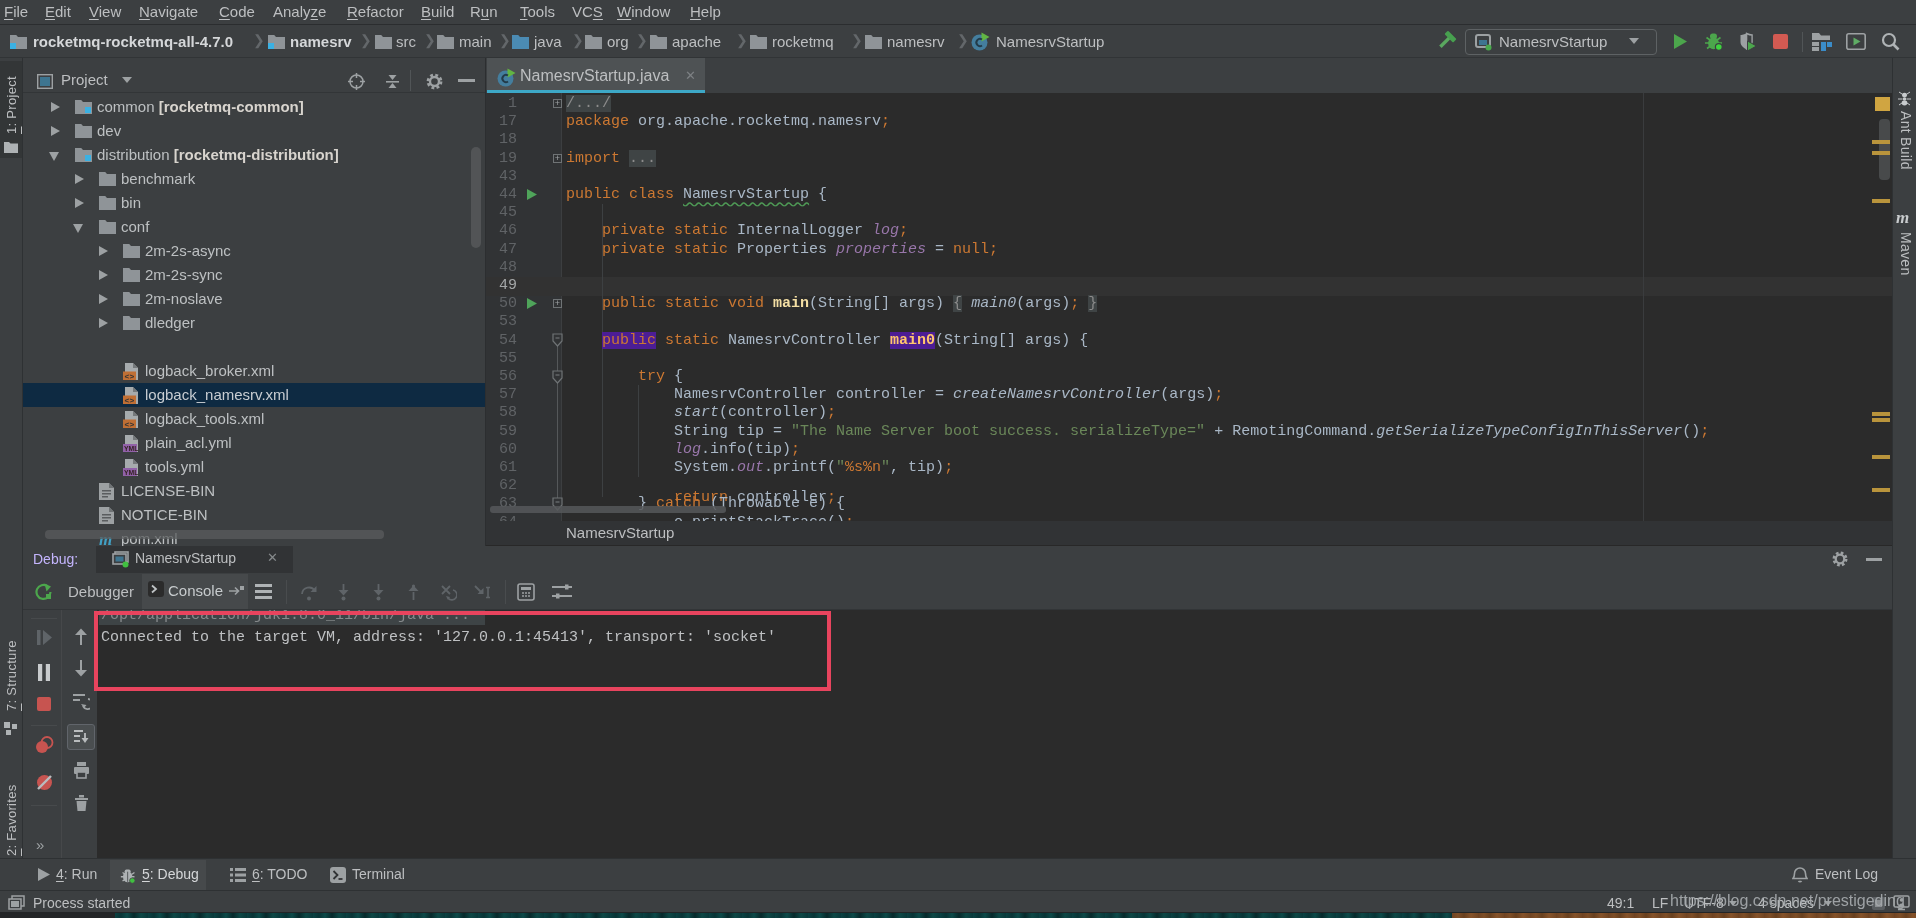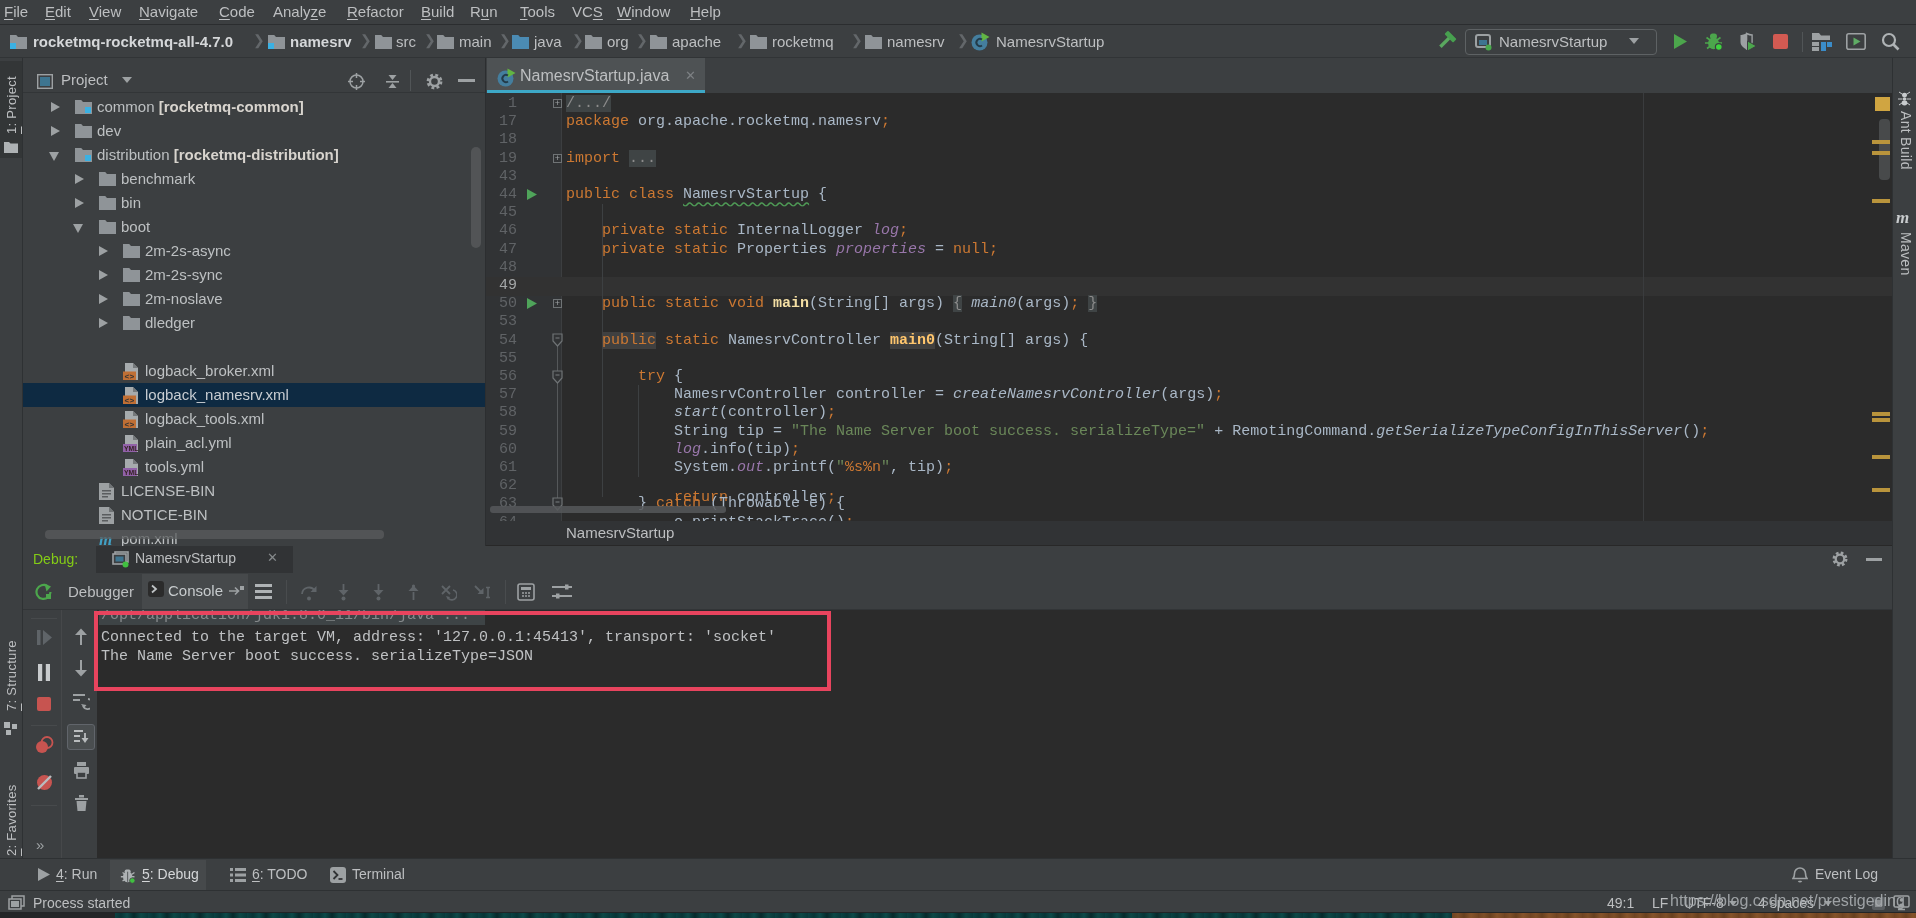--- a/index.html
+++ b/index.html
@@ -34,21 +34,21 @@
 .ln{position:absolute;left:0;width:31px;text-align:right;color:#606366;font-size:15px;font-family:"Liberation Mono",monospace;line-height:18.2px;}
 .cl{position:absolute;left:80px;white-space:pre;font-size:15px;font-family:"Liberation Mono",monospace;line-height:18.2px;color:#a9b7c6;}
 .kw{color:#cc7832;}
 .str{color:#6a8759;}
 .esc{color:#cc7832;}
 .fld{color:#9876aa;font-style:italic;}
 .it{font-style:italic;}
 .decl{color:#ffc66d;font-weight:bold;}
 .fold{background:#3f4445;color:#8c8c8c;}
 .hlid{background:#4e4a33;}
-.hlol{background:#404040;}
+.hlol{background:#4c1d95;}
 
 #debug{position:absolute;left:23px;top:546px;width:1869px;height:312px;background:#3c3f41;}
 
 #bottombar{position:absolute;left:0;top:858px;width:1916px;height:32px;background:#3c3f41;border-top:1px solid #2e3133;color:#bdbfc1;font-size:14px;}
 #statusbar{position:absolute;left:0;top:890px;width:1916px;height:28px;background:#3c3f41;border-top:1px solid #2e3133;color:#bdbfc1;font-size:14px;}
 .sep{background:#515557;}
 .icon{position:absolute;}
 </style></head>
 <body>
 <div id="menubar">
@@ -258,21 +258,21 @@
         <svg class="ticon" style="left:76px" width="17" height="15" viewBox="0 0 17 15">
           <path fill="#8f9498" d="M0 1h6.2l1.8 2h9v12H0z"></path>
         </svg>
         <span class="lbl" style="left:98px">bin</span>
       </div>
 <div class="trow" style="top:122px">
         <span class="tchev chD" style="left:50px"></span>
         <svg class="ticon" style="left:76px" width="17" height="15" viewBox="0 0 17 15">
           <path fill="#8f9498" d="M0 1h6.2l1.8 2h9v12H0z"></path>
         </svg>
-        <span class="lbl" style="left:98px">boot</span>
+        <span class="lbl" style="left:98px">conf</span>
       </div>
 <div class="trow" style="top:146px">
         <span class="tchev chR" style="left:76px"></span>
         <svg class="ticon" style="left:100px" width="17" height="15" viewBox="0 0 17 15">
           <path fill="#8f9498" d="M0 1h6.2l1.8 2h9v12H0z"></path>
         </svg>
         <span class="lbl" style="left:122px">2m-2s-async</span>
       </div>
 <div class="trow" style="top:170px">
         <span class="tchev chR" style="left:76px"></span>
@@ -464,21 +464,21 @@
 <div class="abs" style="left:1386px;top:362px;width:18px;height:4px;background:#b9943c"></div>
 <div class="abs" style="left:1386px;top:395px;width:18px;height:4px;background:#b9943c"></div>
 </div>
 <div class="abs" style="left:0;top:463px;width:1406px;height:25px;background:#313335;border-bottom:1px solid #282828">
 <span class="abs" style="left:80px;top:3px;font-size:15px;color:#bdbfc1">NamesrvStartup</span>
 </div>
 </div>
 <div class="abs" style="left:485px;top:58px;width:1px;height:488px;background:#2c2e30"></div>
 
 <div id="debug">
-<span class="abs" style="left:10px;top:5px;font-size:14px;color:#84cc16">Debug:</span>
+<span class="abs" style="left:10px;top:5px;font-size:14px;color:#c4b5fd">Debug:</span>
 <div class="abs" style="left:73px;top:0;width:197px;height:27px;background:#313335">
 <svg class="icon" style="left:16px;top:5px" width="17" height="17" viewBox="0 0 17 17">
         <rect x="3" y="1" width="13" height="10" fill="none" stroke="#9da1a3" stroke-width="1.6"></rect>
         <rect x="1" y="3" width="13" height="10" fill="#3c3f41" stroke="#9da1a3" stroke-width="1.6"></rect>
         <rect x="3.5" y="5.5" width="8" height="5" fill="#3e7590"></rect>
         <circle cx="13.5" cy="13.5" r="3" fill="#40c040"></circle>
       </svg>
 <span class="abs" style="left:39px;top:4px;font-size:14px;color:#bdbfc1">NamesrvStartup</span>
 <span class="abs" style="left:171px;top:4px;color:#868a8c;font-size:13px">✕</span>
 </div>
@@ -602,21 +602,20 @@
       <rect x="1" y="4" width="13" height="2" fill="#9da1a3"></rect>
       <rect x="5" y="1" width="5" height="2.5" fill="#9da1a3"></rect>
       <path d="M2.5 7h10l-1 10h-8z" fill="#9da1a3"></path>
     </svg>
 <div class="abs sep" style="left:38px;top:64px;width:1px;height:248px;opacity:0.45"></div>
 
 <div class="abs mono" style="left:74px;top:64px;width:1795px;height:248px;background:#2b2b2b;overflow:hidden;font-size:15px;line-height:19px;white-space:pre">
 <div class="abs" style="left:2px;top:-4px;width:386px;height:19px;background:#3e4446"></div>
 <div class="abs" style="left:4px;top:-4px;color:#868a8c">/opt/application/jdk1.8.0_11/bin/java ...</div>
 <div class="abs" style="left:4px;top:18px;color:#bfc1c3">Connected to the target VM, address: '127.0.0.1:45413', transport: 'socket'</div>
-<div class="abs" style="left:4px;top:37px;color:#bfc1c3">The Name Server boot success. serializeType=JSON</div>
 </div>
 <div class="abs" style="left:71px;top:65px;width:737px;height:80px;border:4px solid #e8445e"></div>
 </div>
 <div id="bottombar">
 <svg class="icon" style="left:38px;top:9px" width="12" height="13" viewBox="0 0 12 13">
       <path d="M0 0l12 6.5L0 13z" fill="#9da1a3"></path>
     </svg>
 <span class="abs" style="left:56px;top:7px"><u>4</u>: Run</span>
 <div class="abs" style="left:110px;top:1px;width:96px;height:30px;background:#46494b">
 <svg class="icon" style="left:10px;top:7px" width="17" height="17" viewBox="0 0 20 19">

